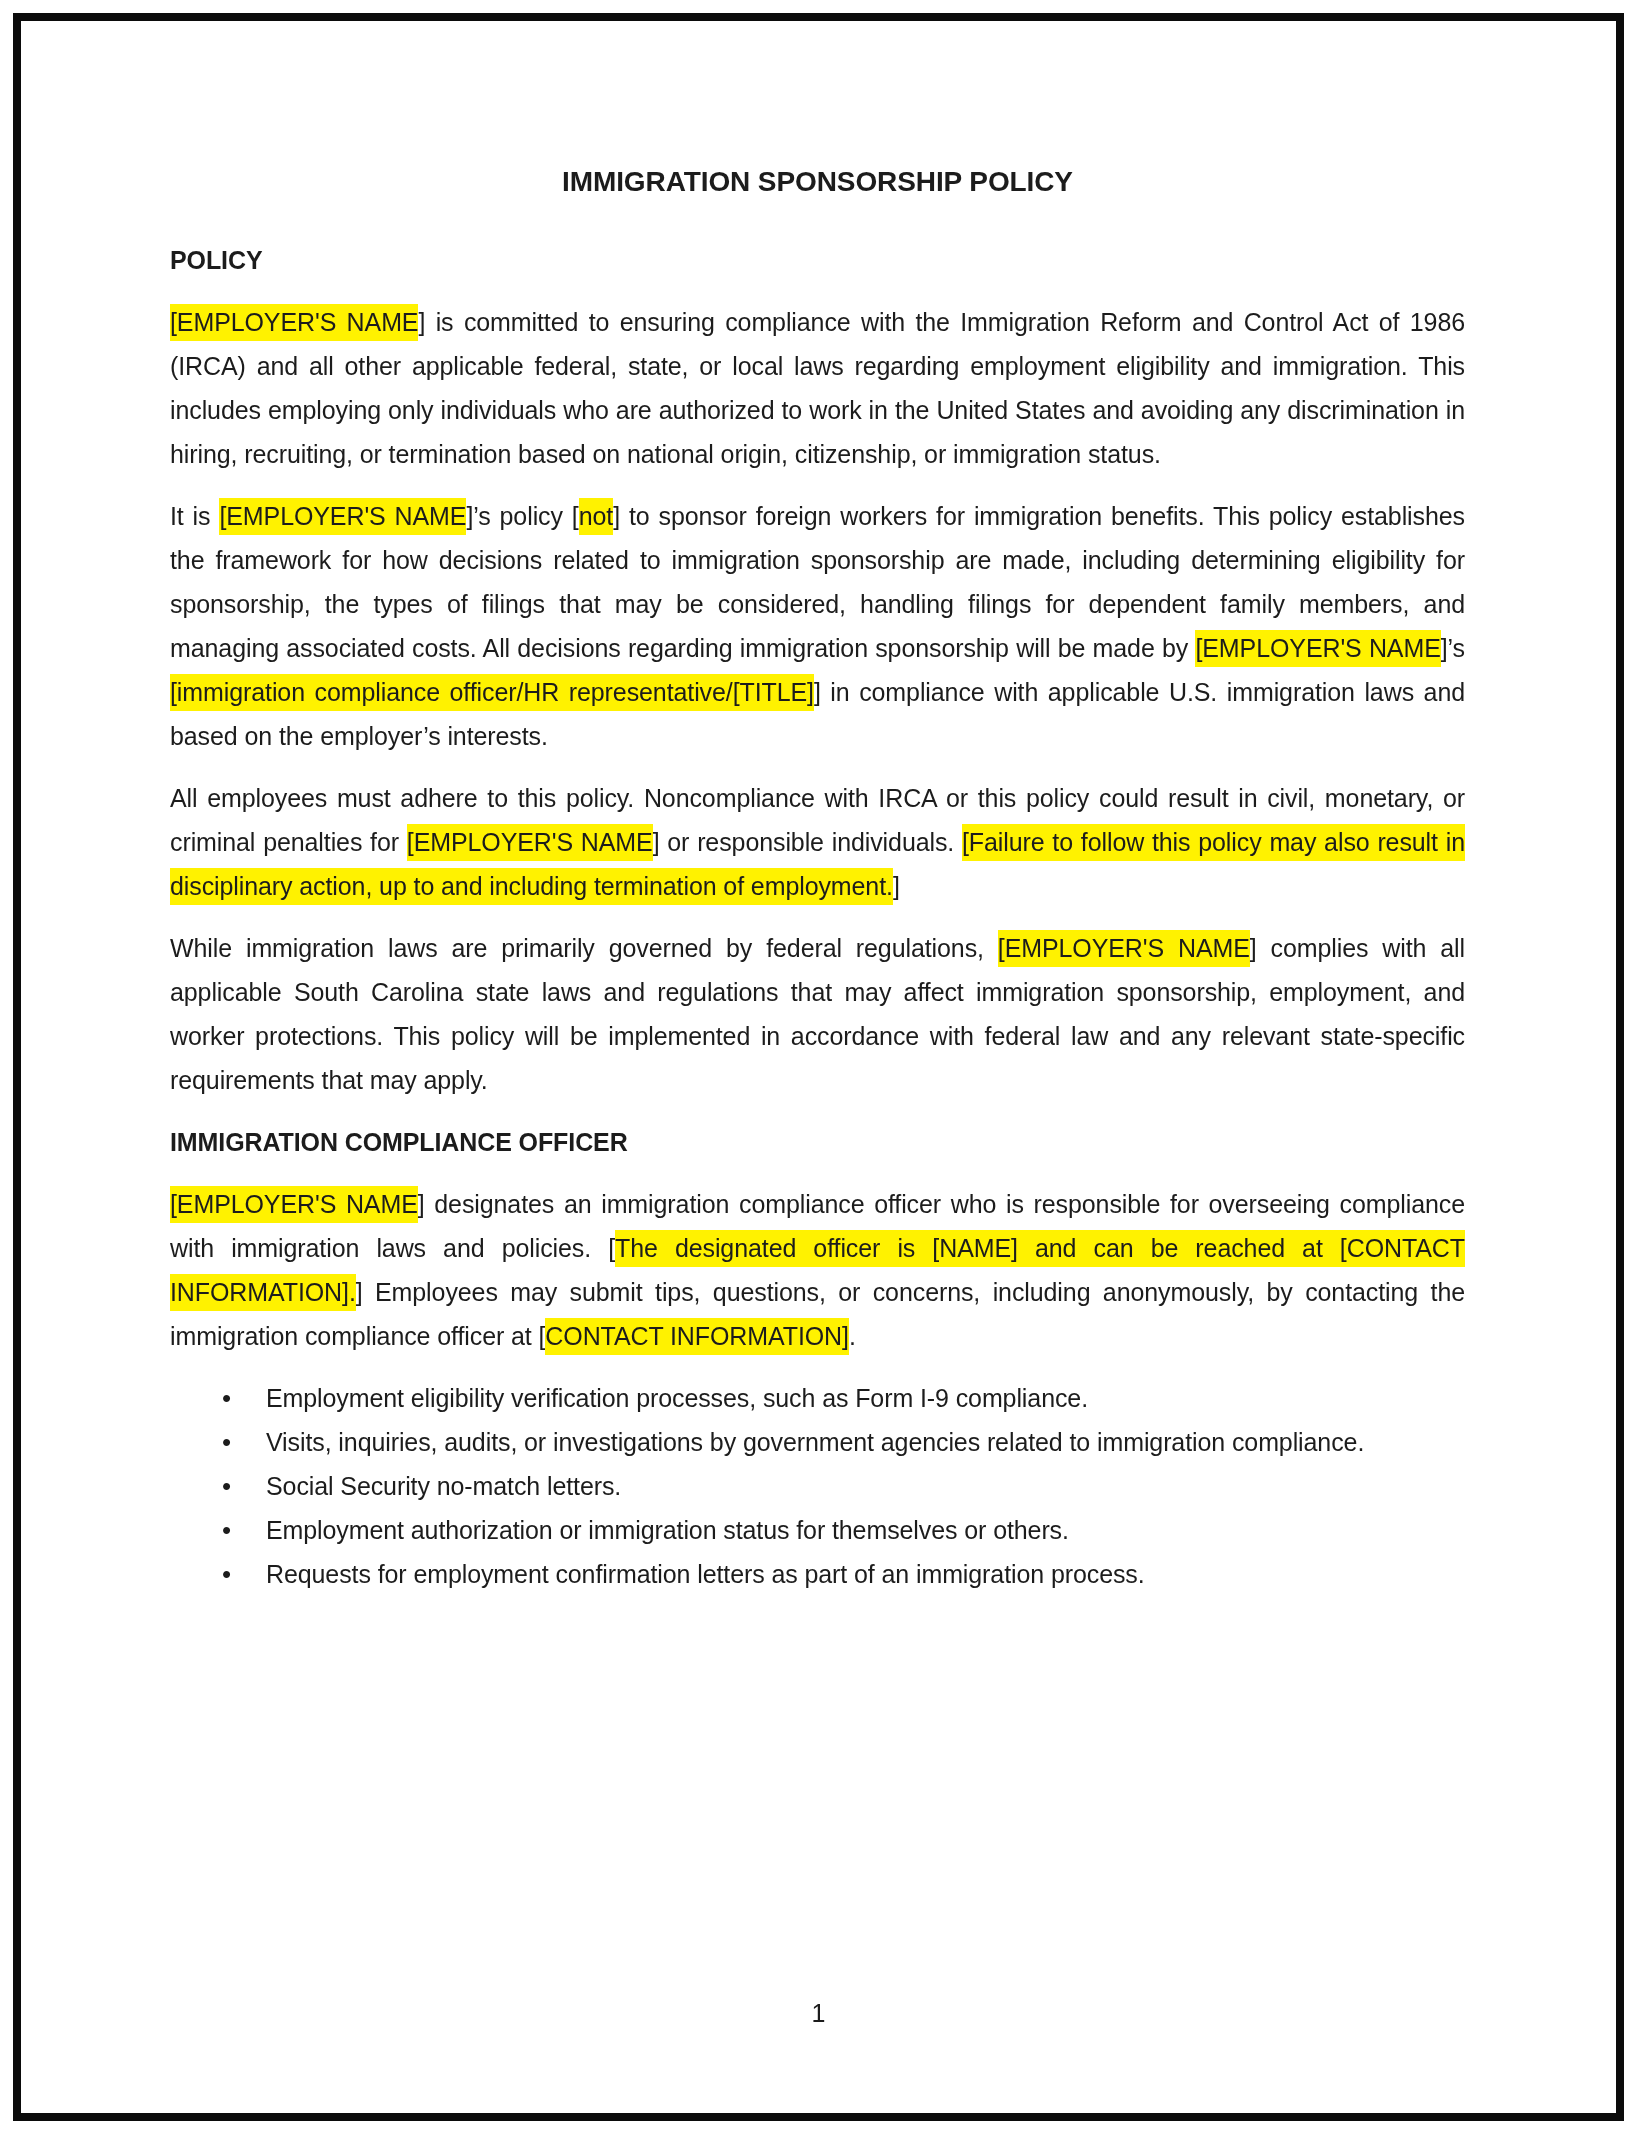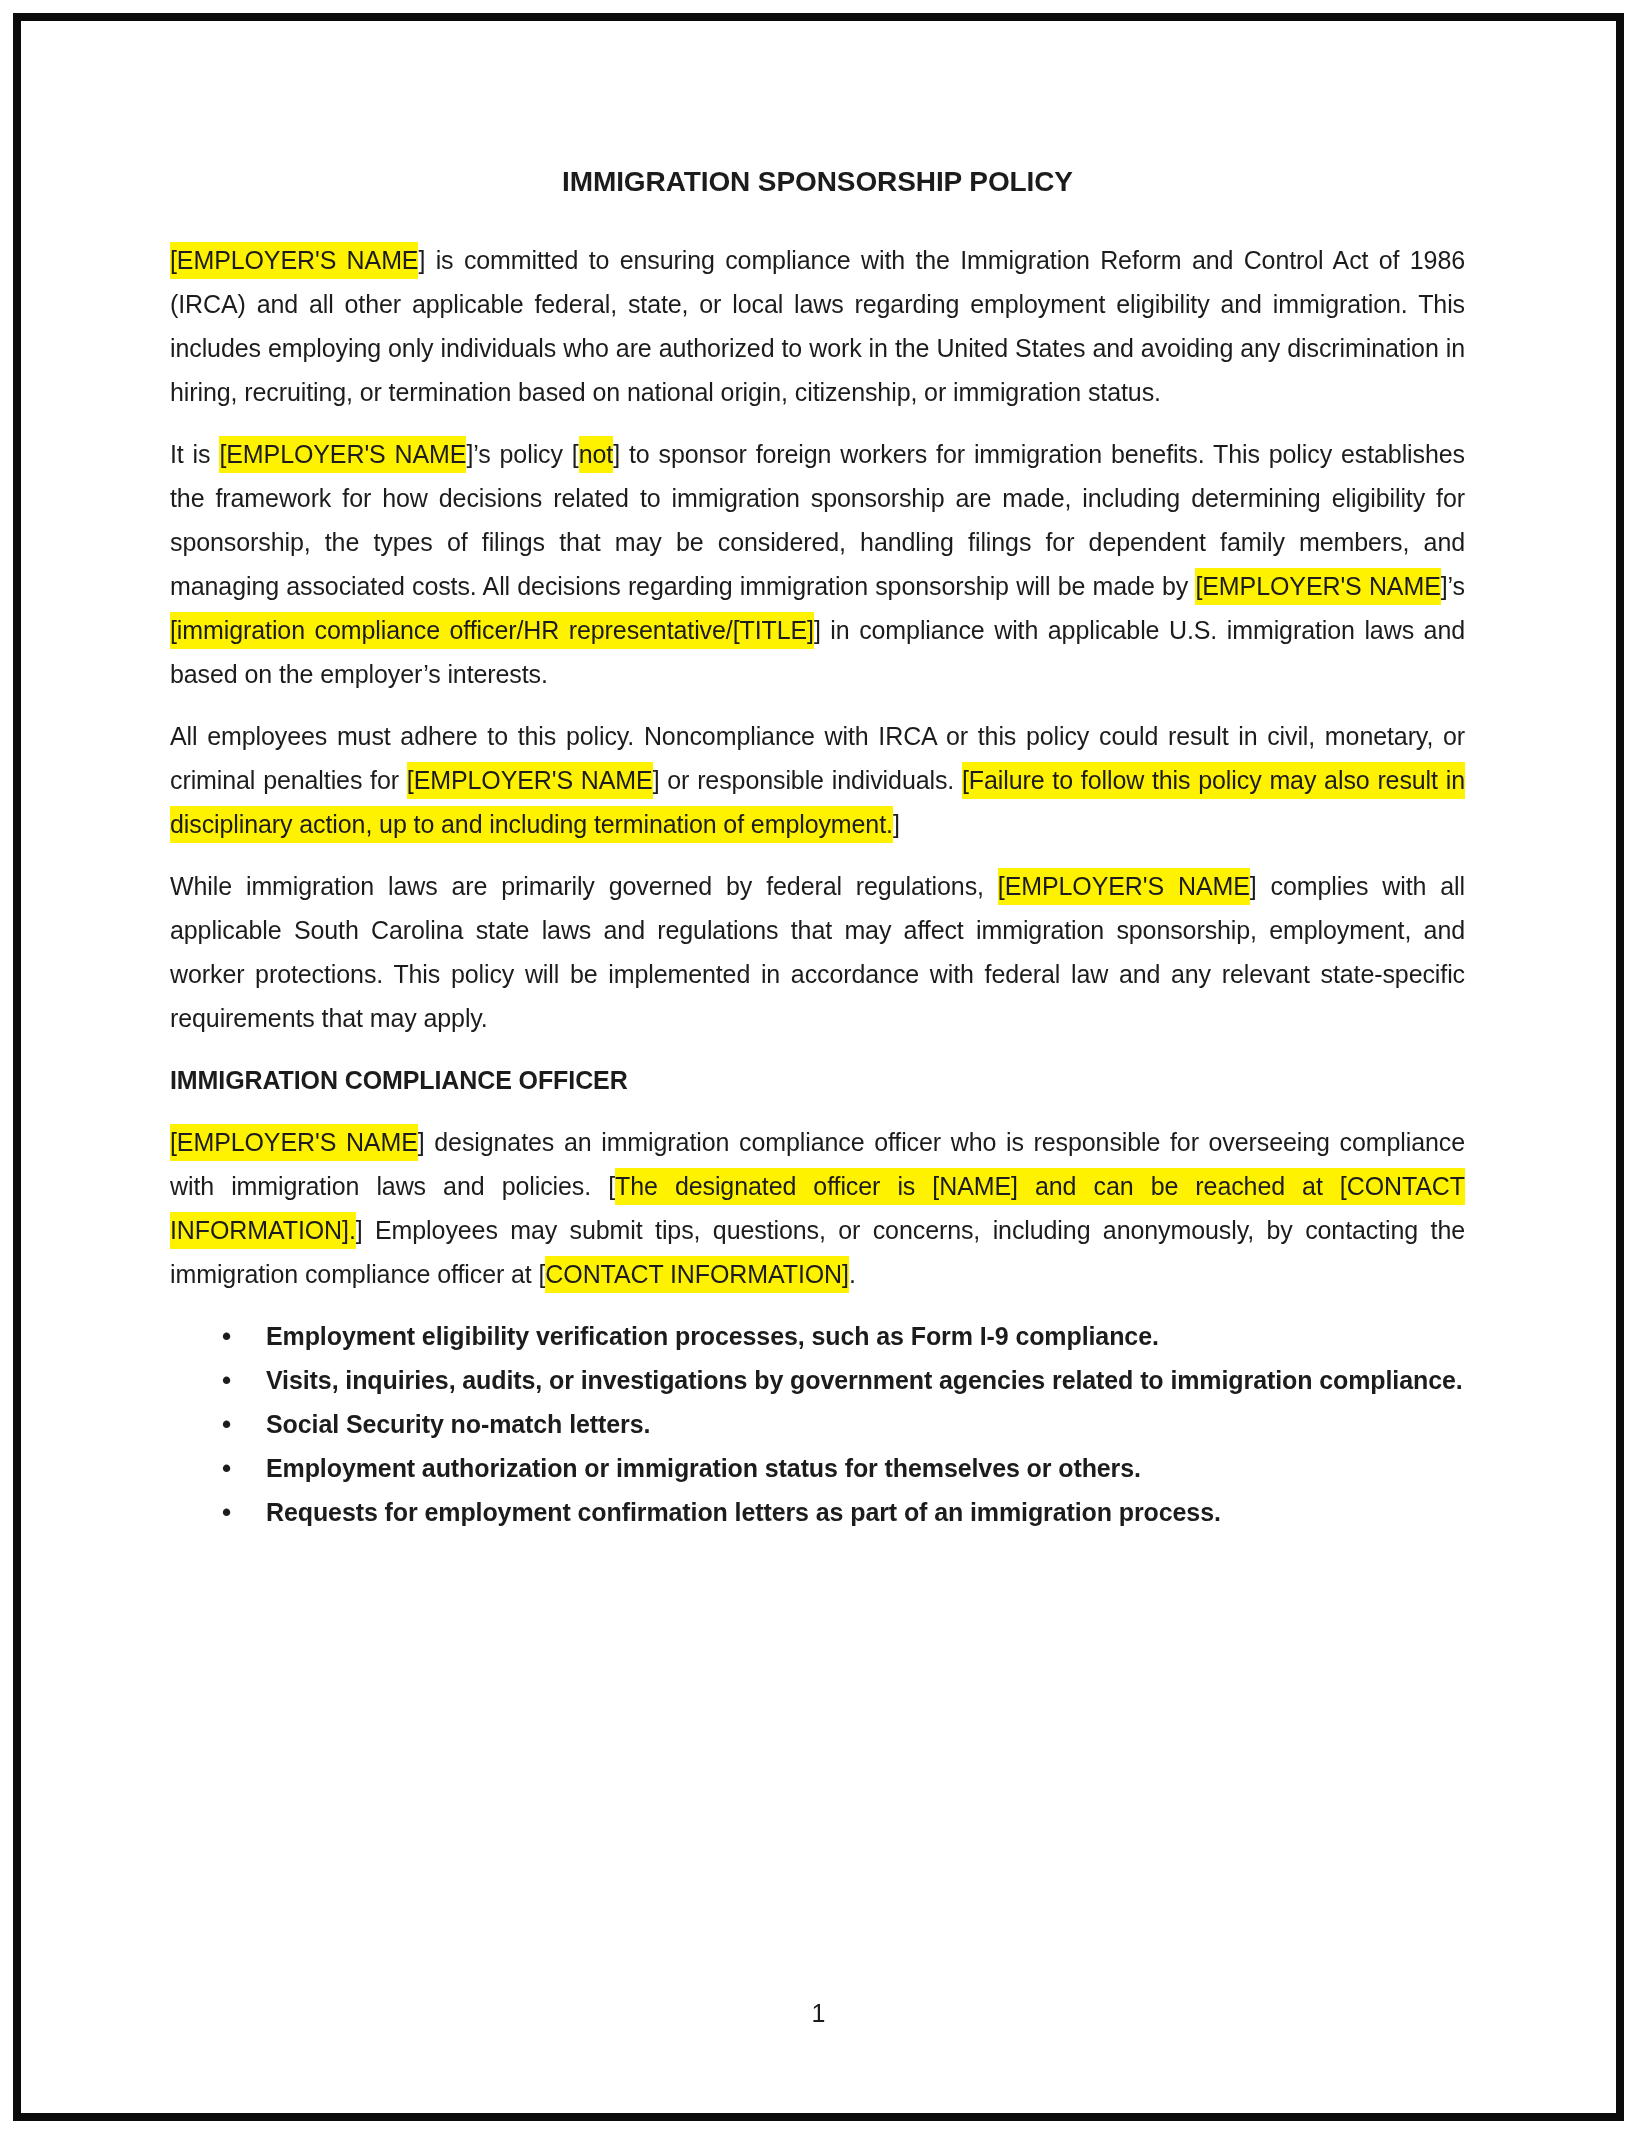--- a/index.html
+++ b/index.html
@@ -39,21 +39,20 @@
     font-size:25px;
     line-height:44px;
     text-align:justify;
     margin:0 0 18px 0;
     letter-spacing:-0.1px;
   }
   ul.concerns{
     list-style:none;
     margin:18px 0 18px 0;
     padding:0 0 0 96px;
-    font-weight:bold;
   }
   ul.concerns li{
     position:relative;
     font-size:25px;
     line-height:44px;
     text-align:justify;
     letter-spacing:-0.1px;
   }
   ul.concerns li::before{
     content:"•";
@@ -77,20 +76,21 @@
 </style>
 </head>
 <body>
 
 <div class="sheet" style="color: rgb(28, 28, 28);">
   <div class="frame"></div>
 
   <div class="content">
     <h1 class="doc-title">IMMIGRATION SPONSORSHIP POLICY</h1>
 
+    <h2 class="sec-heading">POLICY</h2>
 
     <p><span class="hl">[EMPLOYER'S NAME</span><span class="plain">] is committed to ensuring compliance with the Immigration Reform and Control Act of 1986 (IRCA) and all other applicable federal, state, or local laws regarding employment eligibility and immigration. This includes employing only individuals who are authorized to work in the United States and avoiding any discrimination in hiring, recruiting, or termination based on national origin, citizenship, or immigration status.</span></p>
     <p><span class="plain">It is </span><span class="hl">[EMPLOYER'S NAME</span><span class="plain">]’s policy [</span><span class="hl">not</span><span class="plain">] to sponsor foreign workers for immigration benefits. This policy establishes the framework for how decisions related to immigration sponsorship are made, including determining eligibility for sponsorship, the types of filings that may be considered, handling filings for dependent family members, and managing associated costs. All decisions regarding immigration sponsorship will be made by </span><span class="hl">[EMPLOYER'S NAME</span><span class="plain">]’s </span><span class="hl">[immigration compliance officer/HR representative/[TITLE]</span><span class="plain">] in compliance with applicable U.S. immigration laws and based on the employer’s interests.</span></p>
     <p><span class="plain">All employees must adhere to this policy. Noncompliance with IRCA or this policy could result in civil, monetary, or criminal penalties for </span><span class="hl">[EMPLOYER'S NAME</span><span class="plain">] or responsible individuals. </span><span class="hl">[Failure to follow this policy may also result in disciplinary action, up to and including termination of employment.</span><span class="plain">]</span></p>
     <p><span class="plain">While immigration laws are primarily governed by federal regulations, </span><span class="hl">[EMPLOYER'S NAME</span><span class="plain">] complies with all applicable South Carolina state laws and regulations that may affect immigration sponsorship, employment, and worker protections. This policy will be implemented in accordance with federal law and any relevant state-specific requirements that may apply.</span></p>
 
     <h2 class="sec-heading">IMMIGRATION COMPLIANCE OFFICER</h2>
 
     <p><span class="hl">[EMPLOYER'S NAME</span><span class="plain">] designates an immigration compliance officer who is responsible for overseeing compliance with immigration laws and policies. [</span><span class="hl">The designated officer is [NAME] and can be reached at [CONTACT INFORMATION].</span><span class="plain">] Employees may submit tips, questions, or concerns, including anonymously, by contacting the immigration compliance officer at [</span><span class="hl">CONTACT INFORMATION]</span><span class="plain">.</span></p>
 

